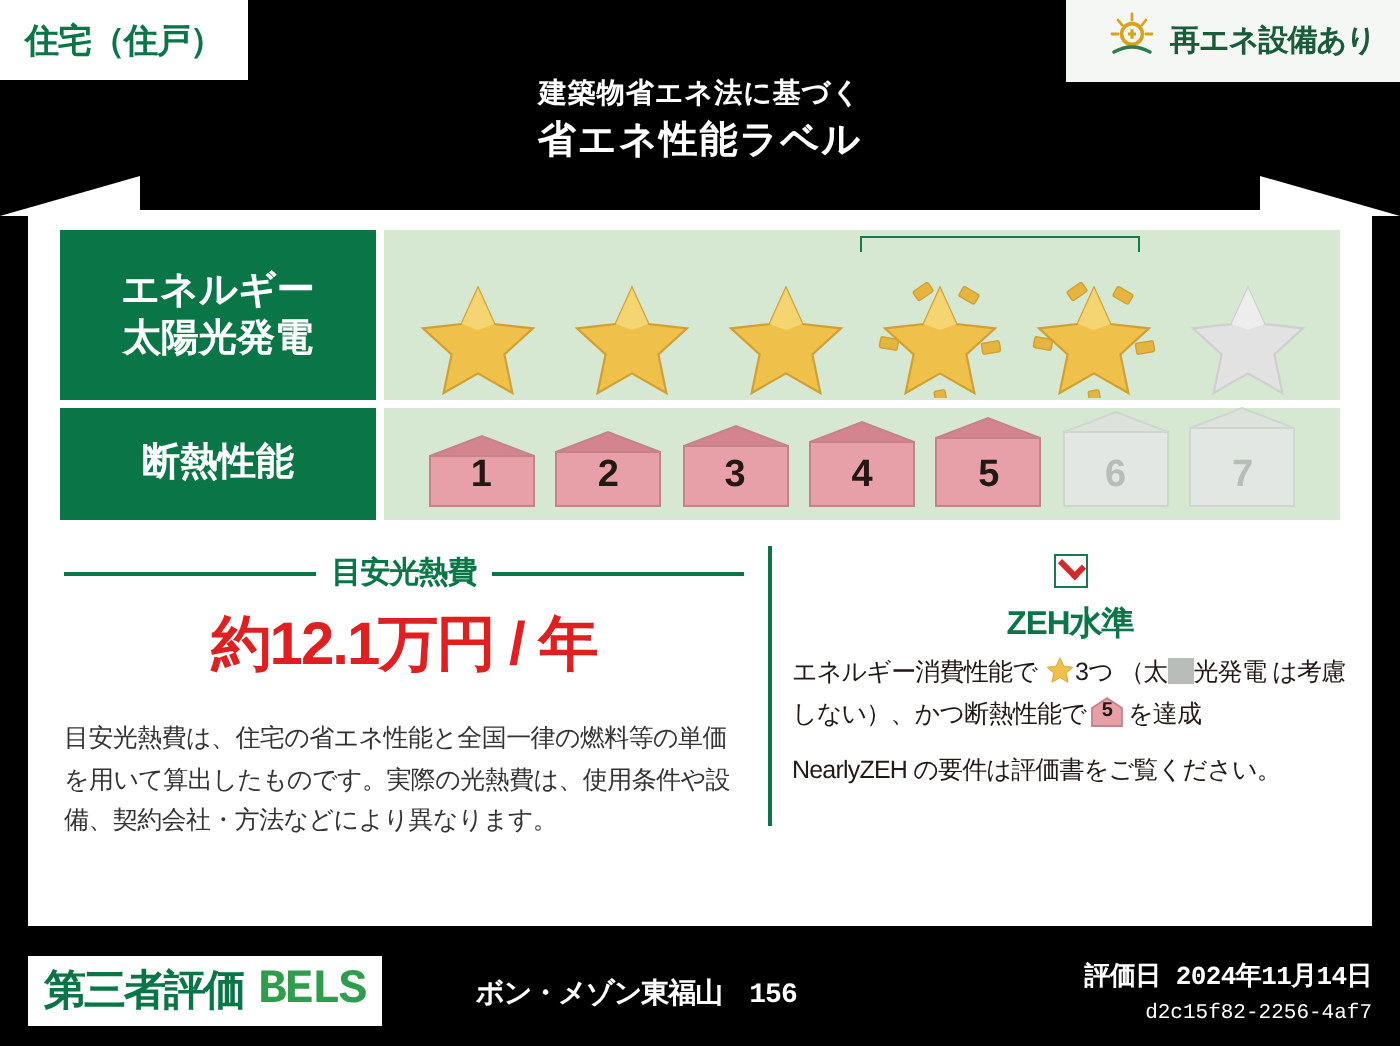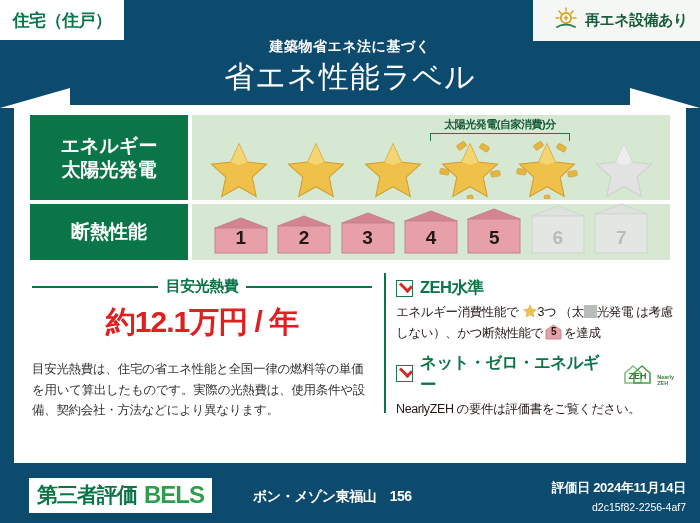--- a/index.html
+++ b/index.html
@@ -8,21 +8,21 @@
     width: 700px; height: 523px;
     font-family: "Liberation Sans", "DejaVu Sans", sans-serif;
     background: #0a7547;
     overflow: hidden;
     position: relative;
   }
 
   
   #label-root {
     position: absolute; inset: 0;
-    background: #0c4a6e;
+    background: #000000;
   }
 
   
   #housing-type-tag {
     position: absolute; left: 0; top: 0;
     width: 124px; height: 40px;
     background: #ffffff;
     display: flex; align-items: center; justify-content: center;
   }
   #housing-type-tag .txt {
@@ -46,21 +46,21 @@
   
   #heading {
     position: absolute; left: 0; right: 0; top: 38px;
     text-align: center;
   }
   #heading .sub {
     font-size: 14px; font-weight: bold; color: #ffffff;
     letter-spacing: 0.5px;
   }
   #heading .main {
-    font-size: 30px; font-weight: normal; color: #ffffff;
+    font-size: 19px; font-weight: bold; color: #ffffff;
     letter-spacing: 1px; margin-top: 1px;
   }
 
   
   #body-panel {
     position: absolute; left: 14px; right: 14px; top: 105px; bottom: 60px;
     background: #ffffff;
   }
   
   #shoulder-left {
@@ -149,21 +149,21 @@
 
   
   #mid-divider {
     position: absolute; left: 370px; top: 168px; width: 2px; height: 140px;
     background: #0a7547;
   }
 
   
   #zeh-block { position: absolute; left: 382px; right: 12px; top: 172px; }
   .zeh-item { margin-bottom: 8px; }
-  .zeh-title { display: flex; align-items: center; gap: 7px; }
+  .zeh-title { display: flex; align-items: center; gap: 7px; flex-direction: column; }
   .checkbox {
     width: 17px; height: 17px; flex: 0 0 17px;
     border: 1.6px solid #1a7a4d; background: #fff;
     position: relative;
   }
   .checkbox::after {
     content: "";
     position: absolute; left: 2.5px; top: 1px;
     width: 9px; height: 5px;
     border-right: 3px solid #d12b2b; border-bottom: 3px solid #d12b2b;
@@ -189,21 +189,21 @@
     display: inline-block; width: 13px; height: 13px;
     background: #b9bdb9; vertical-align: -2px;
   }
   #zeh-logo-wrap { display: inline-flex; align-items: flex-end; gap: 2px; margin-left: 4px; vertical-align: -4px; }
   #zeh-logo-wrap .nearly {
     font-size: 5.5px; font-weight: bold; color: #3a7a3a; line-height: 1.1;
     text-align: left;
   }
 
   
-  #footer { position: absolute; left: 15px; right: 0; bottom: 0; height: 58px; }
+  #footer { position: absolute; left: 0; right: 0; bottom: 0; height: 58px; font-family: Liberation Mono, monospace; }
   #bels-tag {
     position: absolute; left: 14px; bottom: 10px;
     background: #ffffff; padding: 3px 8px 4px 8px;
     display: flex; align-items: center; gap: 7px;
   }
   #bels-tag .third {
     font-size: 21px; font-weight: bold; color: #0a7547; letter-spacing: -1px;
   }
   #bels-tag .bels {
     font-size: 24px; font-weight: bold; color: #2e9e4e; letter-spacing: -1px;
@@ -260,21 +260,20 @@
   <div id="body-panel">
 
     <div class="perf-row" id="row-energy">
       <div class="perf-label">
         <span>エネルギー</span>
         <span>太陽光発電</span>
       </div>
       <div class="perf-value">
 
         <div id="solar-bracket-wrap">
-          <div class="cap">太陽光発電(自家消費)分</div>
           <div id="solar-bracket"></div>
         </div>
 
         <div id="stars">
             <div class="star-cell">
               <svg width="62" height="58" viewBox="0 0 62 58">
 
          <polygon points="31,3 39.2,21 58.5,23.2 44.2,36.2 48.2,55.5 31,45.7 13.8,55.5 17.8,36.2 3.5,23.2 22.8,21" fill="#efc14b" stroke="#d2a030" stroke-width="1.1"></polygon>
          <polygon points="31,3 39.2,21 31,24 22.8,21" fill="#f6d878" opacity="0.85"></polygon>
        </svg>
@@ -414,35 +413,20 @@
           <span>は考慮しない）、かつ断熱性能で</span><span class="inline-house">
             <svg width="17" height="16" viewBox="0 0 17 16">
               <polygon points="1,6 8.5,1 16,6 16,15 1,15" fill="#e8a0a8" stroke="#c4838c" stroke-width="0.9"></polygon>
             </svg>
             <span class="n">5</span>
           </span><span>を達成</span>
         </div>
       </div>
 
       <div class="zeh-item">
-        <div class="zeh-title">
-          <span class="checkbox"></span>
-          <span class="txt">ネット・ゼロ・エネルギー</span>
-          <span id="zeh-logo-wrap">
-            <svg width="34" height="24" viewBox="0 0 34 24">
-              <path d="M4 11 L12 4 L20 11 L20 21 L4 21 Z" fill="none" stroke="#7cc47c" stroke-width="1.6"></path>
-              <path d="M13 11 L21 4 L29 11 L29 21 L13 21 Z" fill="none" stroke="#4a9e4a" stroke-width="1.6"></path>
-              <text x="16.5" y="17" font-family="Liberation Sans, sans-serif" font-size="9" font-weight="bold" fill="#2f7d2f" text-anchor="middle">ZEH</text>
-            </svg>
-            <span class="nearly">
-              <span>Nearly</span><br>
-              <span>ZEH</span>
-            </span>
-          </span>
-        </div>
         <div class="zeh-desc">NearlyZEH の要件は評価書をご覧ください。</div>
       </div>
 
     </div>
   </div>
 
   <div id="footer">
     <div id="bels-tag">
       <span class="third">第三者評価</span>
       <span class="bels">BELS</span>

